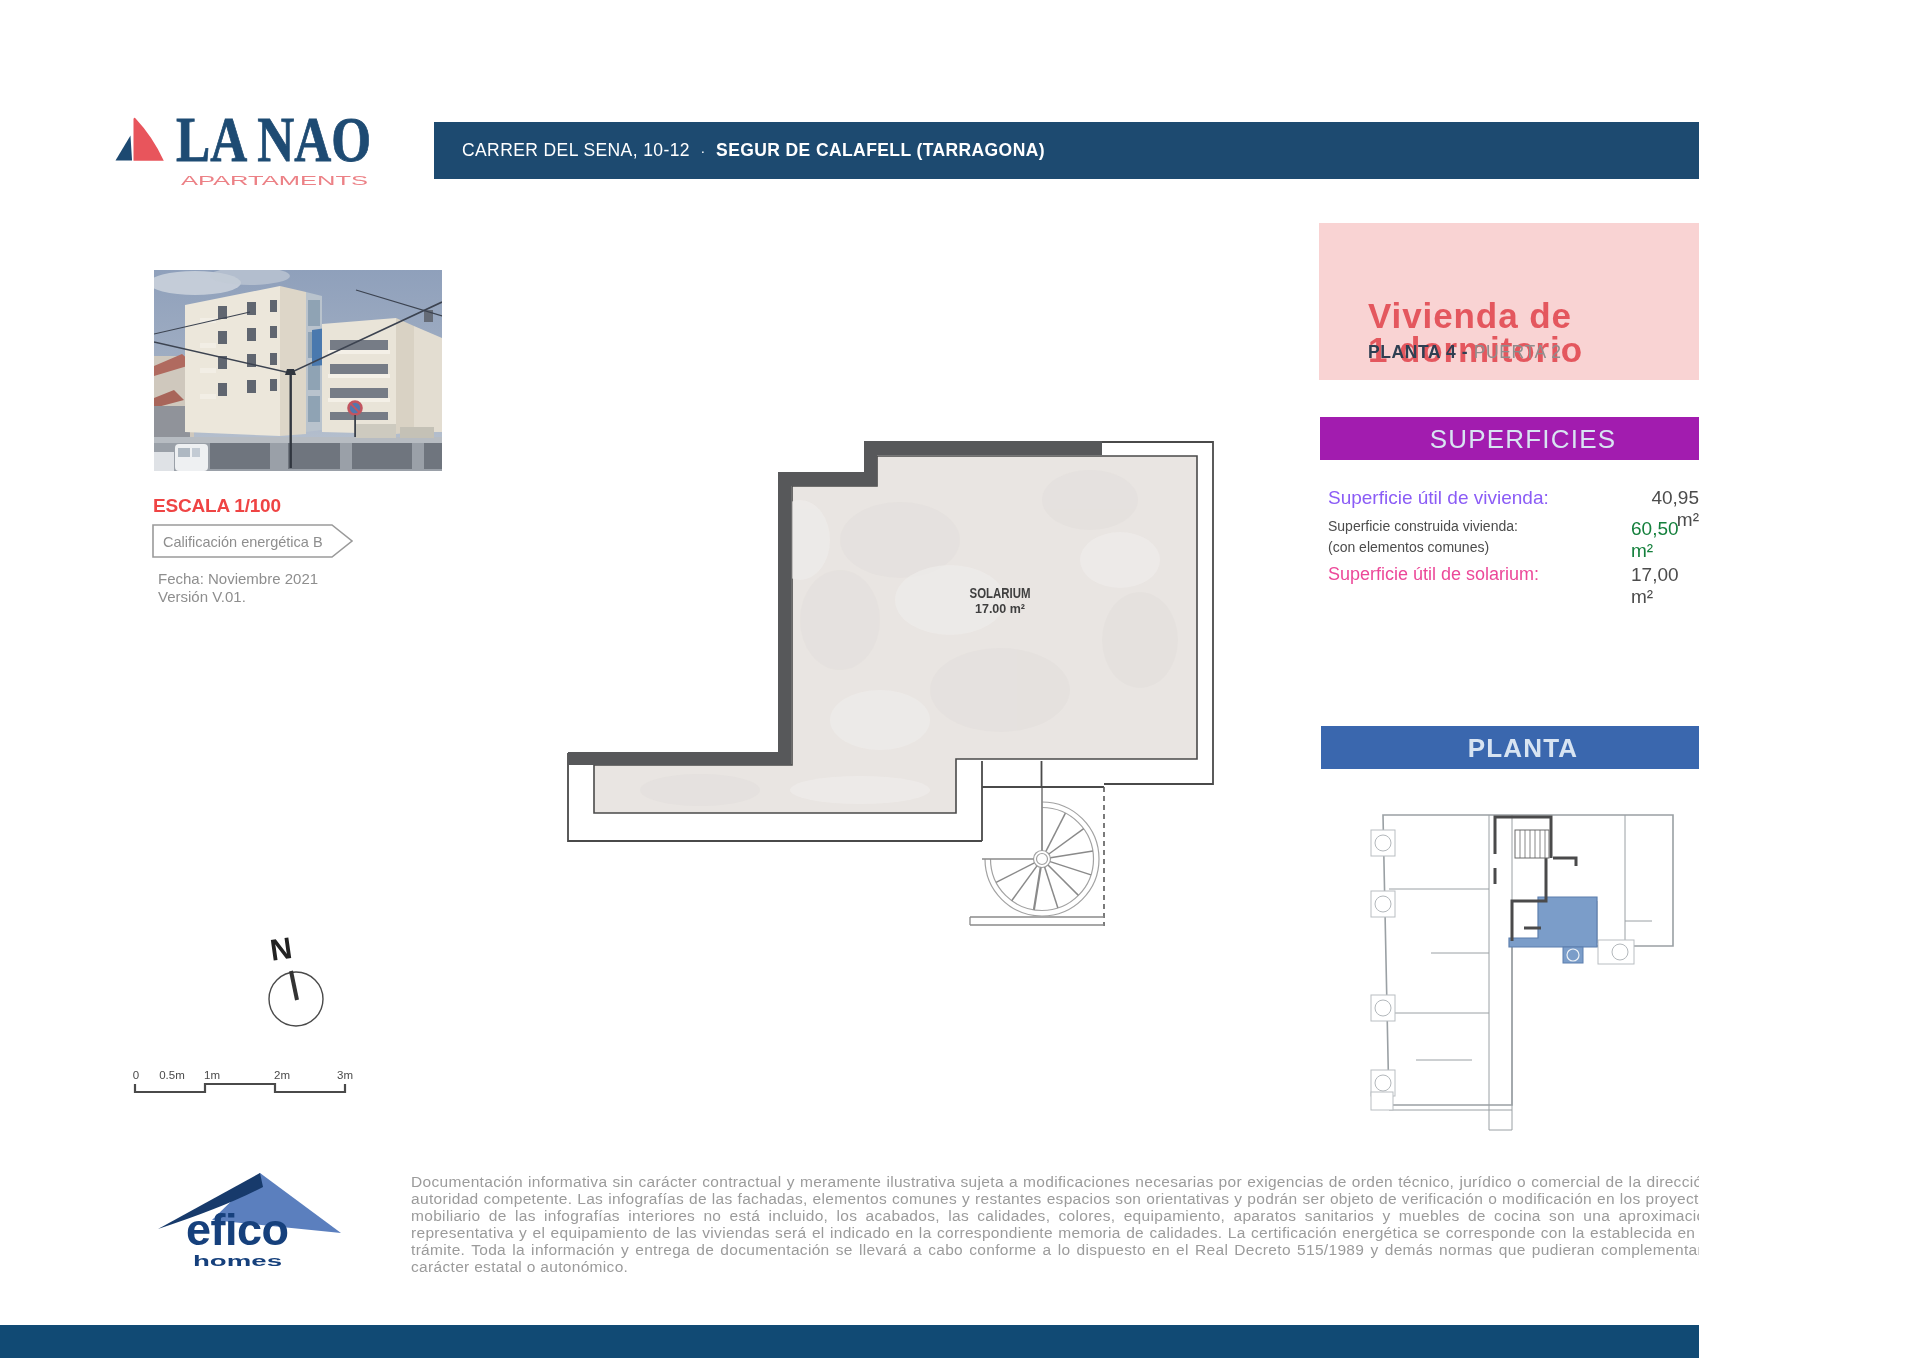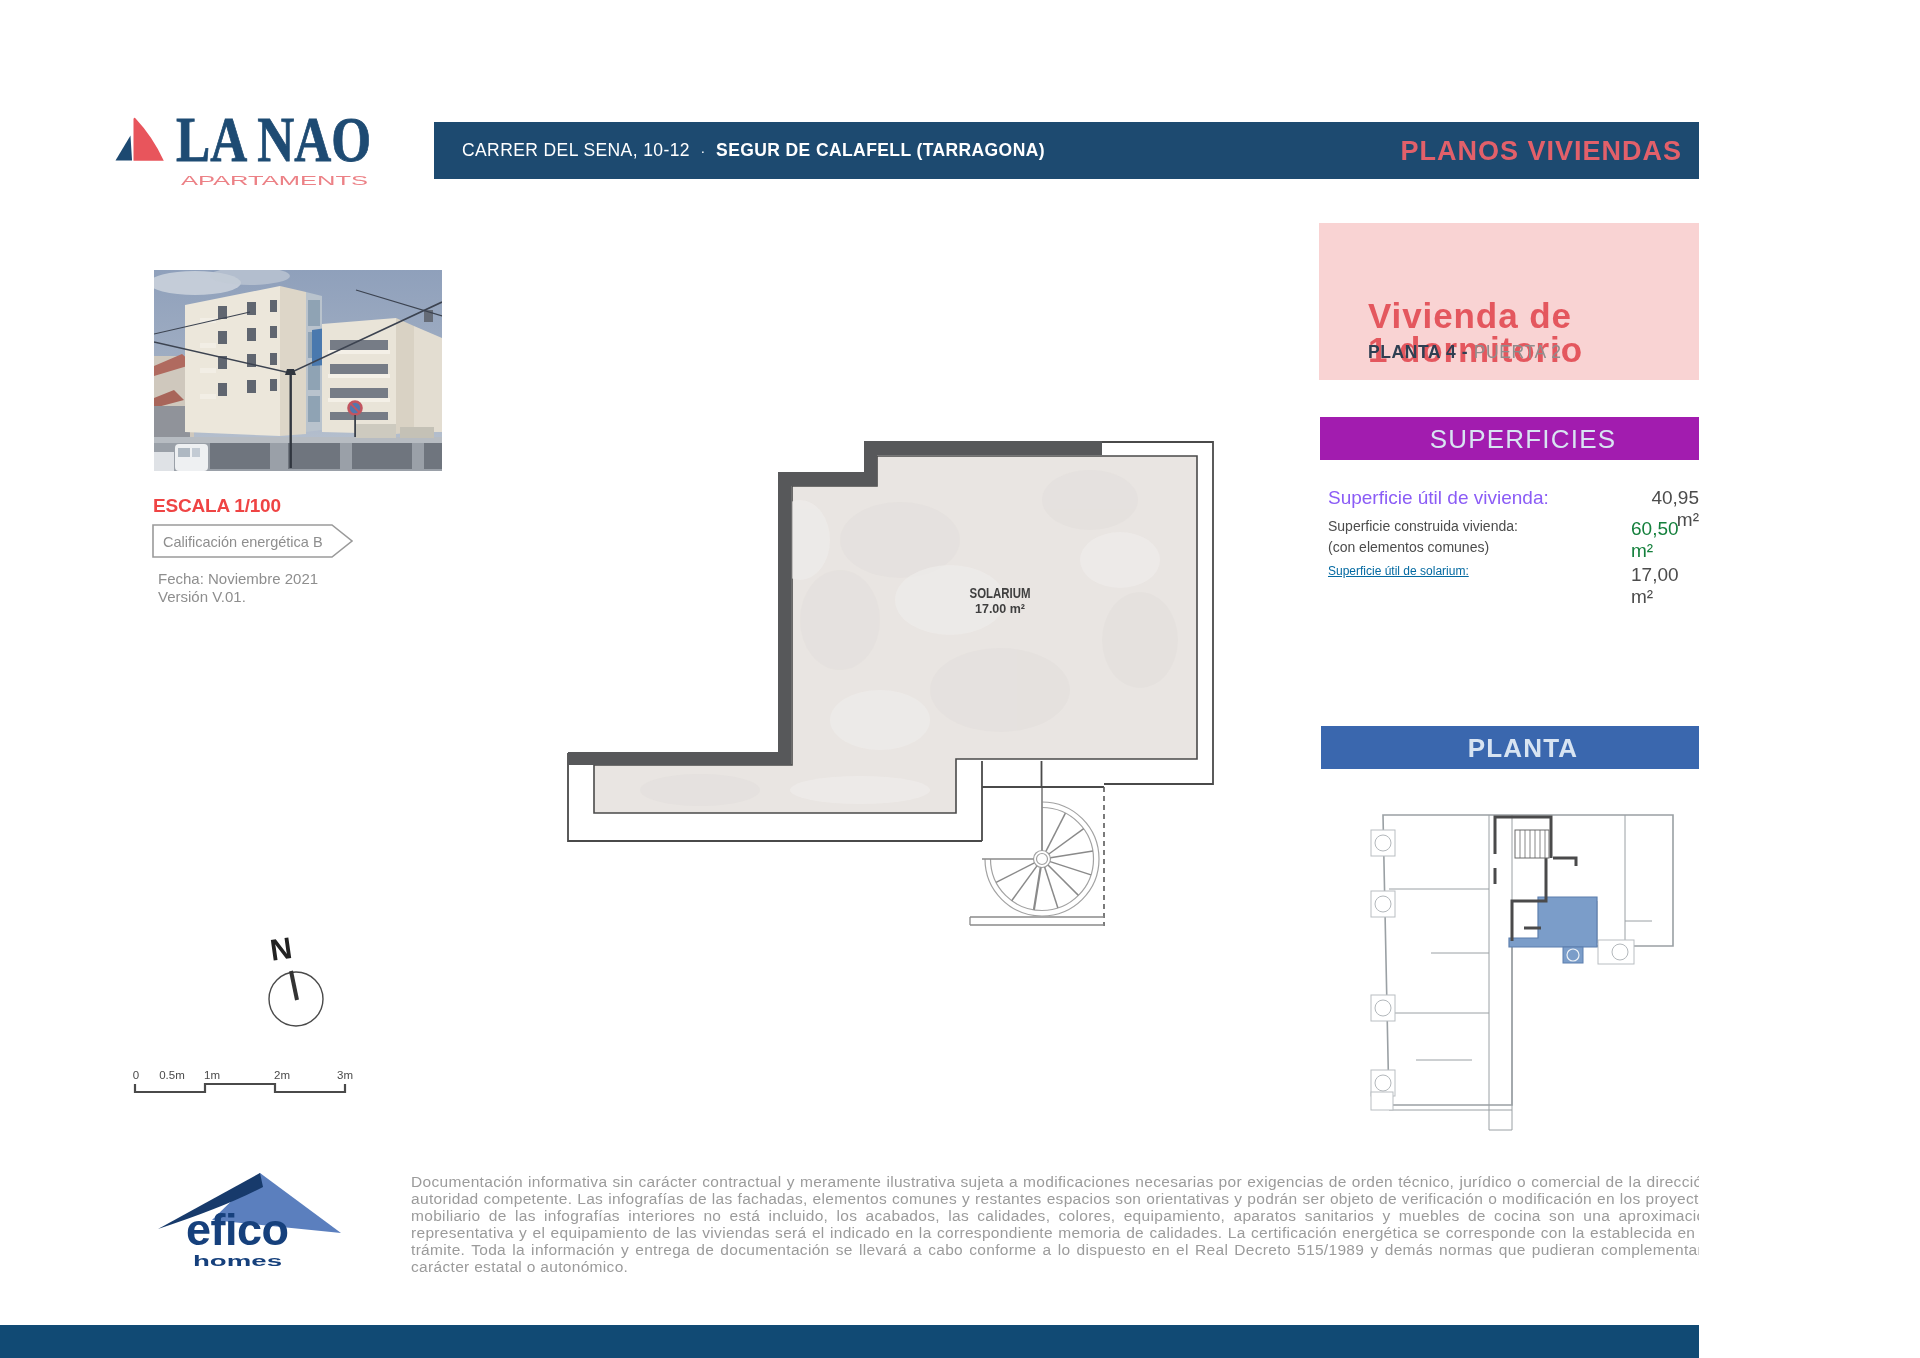--- a/index.html
+++ b/index.html
@@ -19,21 +19,20 @@
 
   <text x="176" y="160.5" font-family="Liberation Serif, serif" font-weight="bold" font-size="63" fill="#1e4b73" stroke="#1e4b73" stroke-width="0.8" textLength="195" lengthAdjust="spacingAndGlyphs">LA NAO</text>
 
   <text x="181" y="185" font-family="Liberation Sans, sans-serif" font-size="13.5" fill="#ec8186" textLength="187" lengthAdjust="spacingAndGlyphs">APARTAMENTS</text>
 </svg>
 
 <div class="abs" style="left:434px;top:122px;width:1291px;height:57px;background:#1d4a70;"></div>
 
 <div class="abs" style="left:462px;top:122px;height:57px;line-height:57px;color:#ffffff;font-size:17.5px;letter-spacing:0.4px;">CARRER DEL SENA, 10-12&nbsp; <span style="font-size:14px;">·</span>&nbsp; <b>SEGUR DE CALAFELL (TARRAGONA)</b></div>
 
-<div class="abs" style="left:1300px;top:122px;width:382px;height:57px;line-height:58px;color:#e2606a;font-size:27px;font-weight:bold;letter-spacing:1px;text-align:right;white-space:nowrap;">PLANOS VIVIENDAS</div>
 
 <svg class="abs" style="left:154px;top:270px;" width="288" height="201" viewBox="154 270 288 201">
 
   <defs>
         <linearGradient id="skyg" x1="0" y1="0" x2="0" y2="1">
     <stop offset="0" stop-color="#8fa0bb"></stop>
           <stop offset="0.55" stop-color="#a3b0c4"></stop>
           <stop offset="1" stop-color="#bdc6d2"></stop>
   </linearGradient>
       </defs>
@@ -241,21 +240,21 @@
 <div class="abs" style="left:1320px;top:417px;width:406px;height:43px;background:#a21caf;color:#d8e4f2;font-size:26px;font-weight:normal;letter-spacing:1.2px;text-align:center;line-height:45px;">SUPERFICIES</div>
 
 <div class="abs" style="left:1328px;top:487px;font-size:19px;color:#8b5cf6;">Superficie útil de vivienda:</div>
 <div class="abs" style="left:1631px;top:487px;font-size:19px;color:#4c4c4c;text-align:right;">40,95 m²</div>
 
 <div class="abs" style="left:1328px;top:518px;font-size:14px;color:#4c4c4c;text-align:right;">Superficie construida vivienda:</div>
 <div class="abs" style="left:1631px;top:518px;font-size:19px;color:#15803d;">60,50 m²</div>
 
 <div class="abs" style="left:1328px;top:539px;font-size:14px;color:#4c4c4c;">(con elementos comunes)</div>
 
-<div class="abs" style="left:1328px;top:564px;font-size:12px;color:#0369a1;text-decoration:underline;">Superficie útil de solarium:</div>
+<div class="abs" style="left:1328px;top:564px;font-size:18px;color:#ec4899;">Superficie útil de solarium:</div>
 <div class="abs" style="left:1631px;top:564px;font-size:19px;color:#4c4c4c;">17,00 m²</div>
 
 <div class="abs" style="left:1321px;top:726px;width:404px;height:43px;background:#3a67ae;color:#d8e4f2;font-size:26px;font-weight:bold;letter-spacing:1.2px;text-align:center;line-height:45px;">PLANTA</div>
 
 <svg class="abs" style="left:1360px;top:805px;" width="330" height="360" viewBox="1360 805 330 360">
 
   <path d="M1383,815 H1673 V946 H1512 V1105 H1389 Z" fill="#ffffff" stroke="#9aa0a4" stroke-width="1.6"></path>
 
   <g stroke="#9aa0a4" stroke-width="1" fill="none">
     <path d="M1489,815 V1130"></path>

